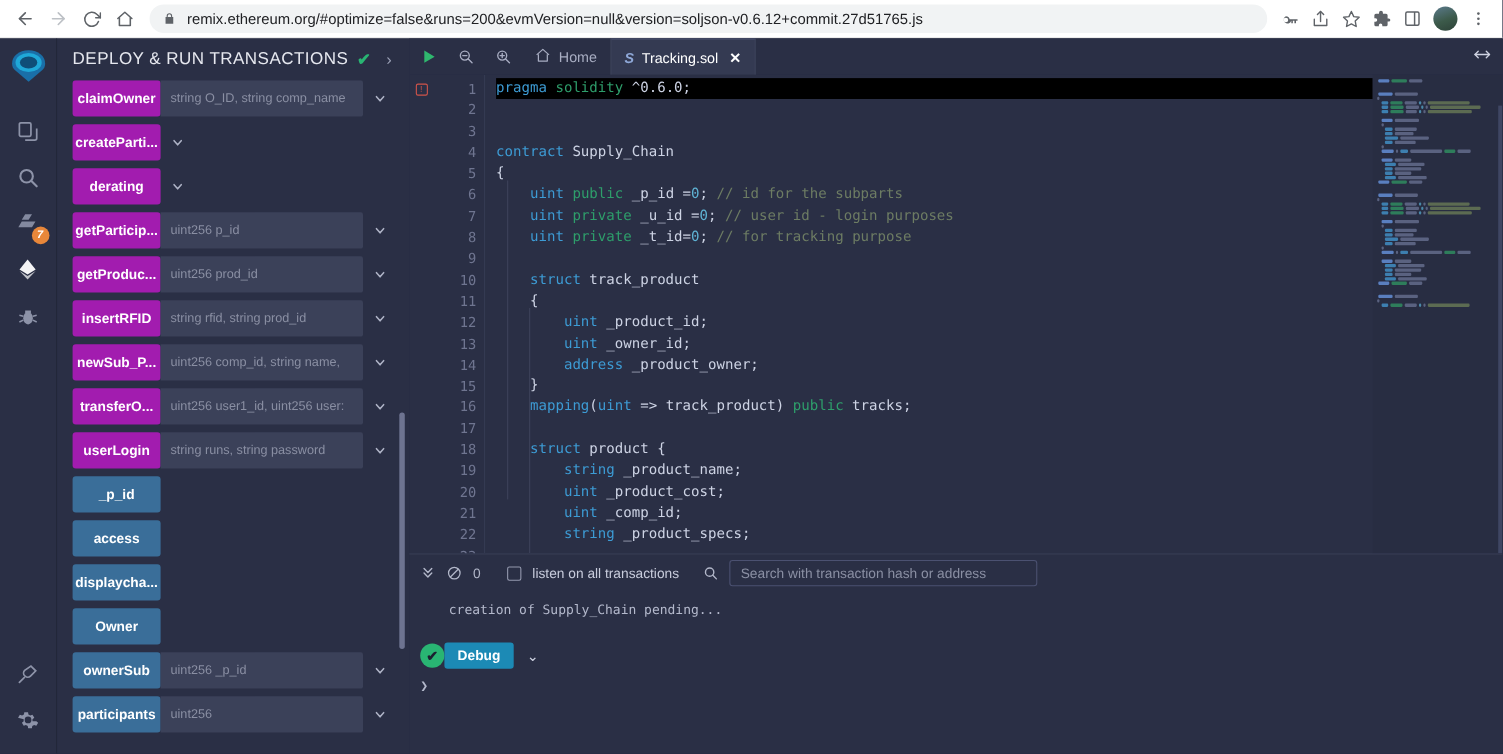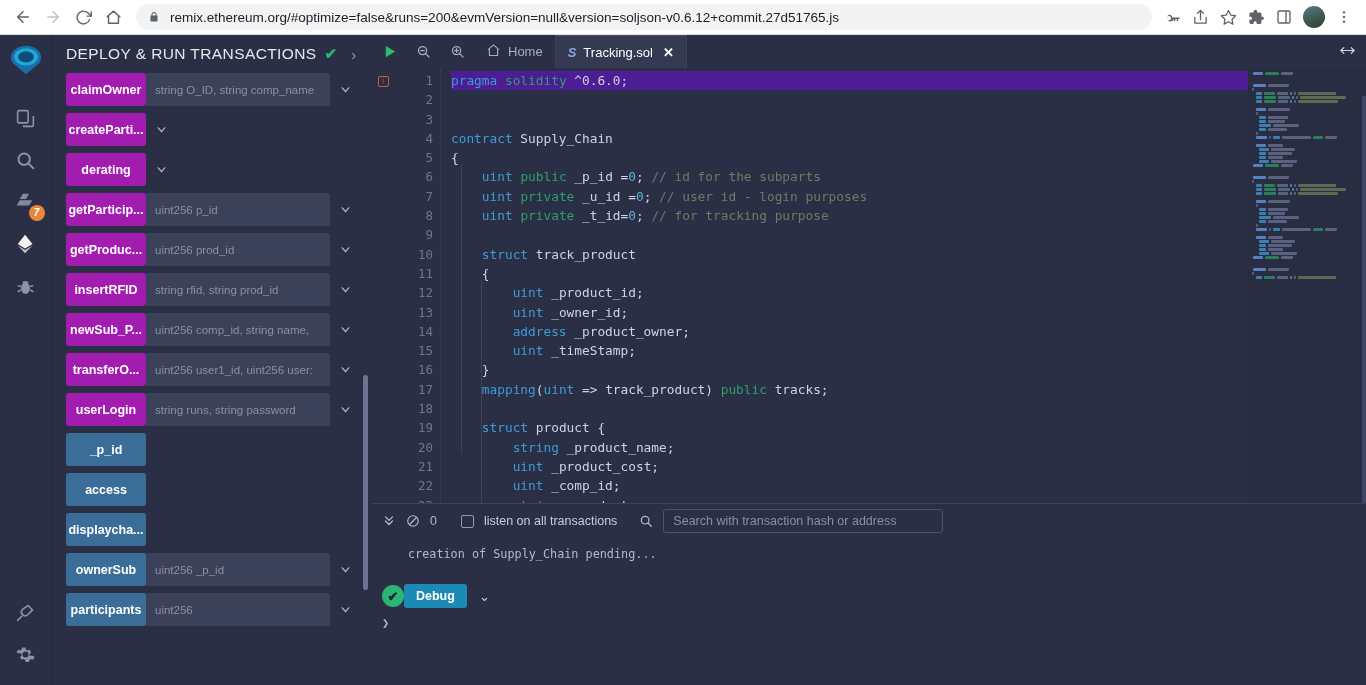--- a/index.html
+++ b/index.html
@@ -251,21 +251,21 @@
     position: relative;
     min-width: 0;
   }
   .code-line {
     font-family: "DejaVu Sans Mono", monospace;
     font-size: 12.8px;
     line-height: 19.3px;
     white-space: pre;
     color: #cdd3e4;
   }
-  .code-line.hl { background: #4c1d95; }
+  .code-line.hl { background: #000000; }
   .k-key   { color: #3d9bd4; }
   .k-type  { color: #3d9bd4; }
   .k-pub   { color: #2e9e6b; }
   .k-num   { color: #5fb3d4; }
   .k-cmt   { color: #6d7c63; }
   .k-name  { color: #cdd3e4; }
   .indent-guide {
     position: absolute;
     width: 1px; background: #3c4259;
   }
@@ -612,20 +612,29 @@
           <div class="fn-btn blue">access</div>
           <div style="flex: 1 1 auto;"></div>
           <div class="fn-caret hidden">
             <svg width="13" height="13" viewBox="0 0 24 24" fill="none" stroke="currentColor" stroke-width="2.6" stroke-linecap="round" stroke-linejoin="round">
               <polyline points="6 9 12 16 18 9"></polyline>
             </svg>
           </div>
         </div>
         <div class="fn-row">
           <div class="fn-btn blue">displaycha...</div>
+          <div style="flex: 1 1 auto;"></div>
+          <div class="fn-caret hidden">
+            <svg width="13" height="13" viewBox="0 0 24 24" fill="none" stroke="currentColor" stroke-width="2.6" stroke-linecap="round" stroke-linejoin="round">
+              <polyline points="6 9 12 16 18 9"></polyline>
+            </svg>
+          </div>
+        </div>
+        <div class="fn-row">
+          <div class="fn-btn blue">Owner</div>
           <div style="flex: 1 1 auto;"></div>
           <div class="fn-caret hidden">
             <svg width="13" height="13" viewBox="0 0 24 24" fill="none" stroke="currentColor" stroke-width="2.6" stroke-linecap="round" stroke-linejoin="round">
               <polyline points="6 9 12 16 18 9"></polyline>
             </svg>
           </div>
         </div>
         <div class="fn-row">
           <div class="fn-btn blue">ownerSub</div>
           <div class="fn-input">uint256 _p_id</div>
@@ -734,21 +743,20 @@
           <div class="code-line"><span class="k-name">{</span></div>
           <div class="code-line"><span class="k-name">    </span><span class="k-type">uint</span><span class="k-name"> </span><span class="k-pub">public</span><span class="k-name"> _p_id =</span><span class="k-num">0</span><span class="k-name">; </span><span class="k-cmt">// id for the subparts</span></div>
           <div class="code-line"><span class="k-name">    </span><span class="k-type">uint</span><span class="k-name"> </span><span class="k-pub">private</span><span class="k-name"> _u_id =</span><span class="k-num">0</span><span class="k-name">; </span><span class="k-cmt">// user id - login purposes</span></div>
           <div class="code-line"><span class="k-name">    </span><span class="k-type">uint</span><span class="k-name"> </span><span class="k-pub">private</span><span class="k-name"> _t_id=</span><span class="k-num">0</span><span class="k-name">; </span><span class="k-cmt">// for tracking purpose</span></div>
           <div class="code-line">&nbsp;</div>
           <div class="code-line"><span class="k-name">    </span><span class="k-key">struct</span><span class="k-name"> track_product</span></div>
           <div class="code-line"><span class="k-name">    {</span></div>
           <div class="code-line"><span class="k-name">        </span><span class="k-type">uint</span><span class="k-name"> _product_id;</span></div>
           <div class="code-line"><span class="k-name">        </span><span class="k-type">uint</span><span class="k-name"> _owner_id;</span></div>
           <div class="code-line"><span class="k-name">        </span><span class="k-type">address</span><span class="k-name"> _product_owner;</span></div>
-          <div class="code-line"><span class="k-name">        </span><span class="k-type">uint</span><span class="k-name"> _timeStamp;</span></div>
           <div class="code-line"><span class="k-name">    }</span></div>
           <div class="code-line"><span class="k-name">    </span><span class="k-key">mapping</span><span class="k-name">(</span><span class="k-type">uint</span><span class="k-name"> =&gt; track_product) </span><span class="k-pub">public</span><span class="k-name"> tracks;</span></div>
           <div class="code-line">&nbsp;</div>
           <div class="code-line"><span class="k-name">    </span><span class="k-key">struct</span><span class="k-name"> product {</span></div>
           <div class="code-line"><span class="k-name">        </span><span class="k-type">string</span><span class="k-name"> _product_name;</span></div>
           <div class="code-line"><span class="k-name">        </span><span class="k-type">uint</span><span class="k-name"> _product_cost;</span></div>
           <div class="code-line"><span class="k-name">        </span><span class="k-type">uint</span><span class="k-name"> _comp_id;</span></div>
           <div class="code-line"><span class="k-name">        </span><span class="k-type">string</span><span class="k-name"> _product_specs;</span></div>
           <div class="indent-guide" style="left: 20px; top: 96px; height: 290px;"></div>
           <div class="indent-guide" style="left: 40px; top: 212px; height: 290px;"></div>

